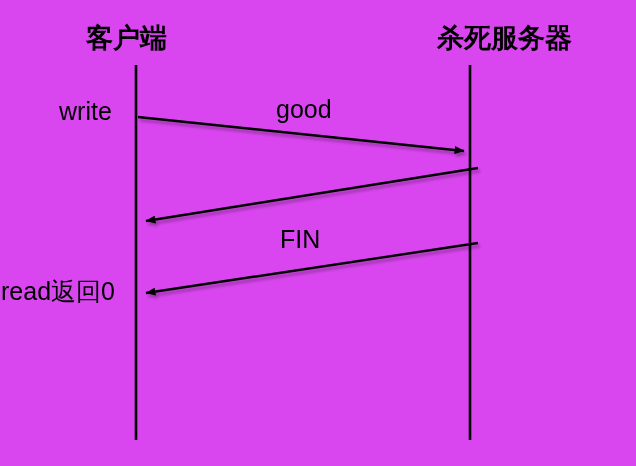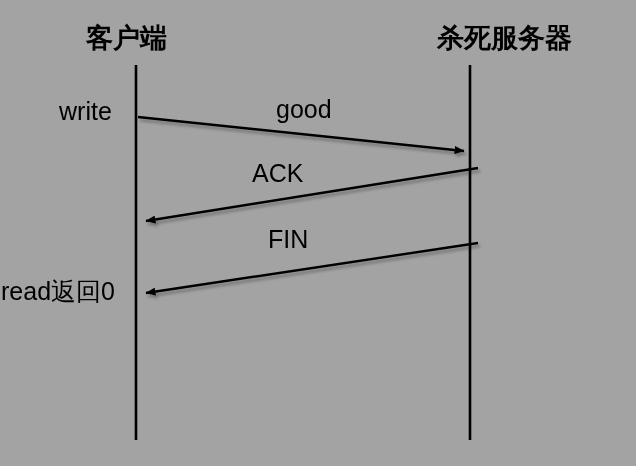--- a/index.html
+++ b/index.html
@@ -4,21 +4,21 @@
 <style>
   html, body {
     margin: 0;
     padding: 0;
     background: #ffffff;
   }
   #canvas {
     position: relative;
     width: 636px;
     height: 466px;
-    background: #a3a3a3;
+    background: #d946ef;
     overflow: hidden;
     font-family: "Liberation Sans", sans-serif;
   }
   #diagram-svg {
     position: absolute;
     left: 0;
     top: 0;
     width: 636px;
     height: 466px;
   }
@@ -40,21 +40,21 @@
   .side-label {
     font-family: "Liberation Sans", "DejaVu Sans", sans-serif;
     font-size: 25px;
   }
   .hdr-client  { left: 86px;  top: 24px; }
   .hdr-server  { left: 437px; top: 24px; }
   .lbl-write   { left: 59px;  top: 99px; }
   .lbl-good    { left: 276px; top: 97px; }
   .lbl-ack     { left: 252px; top: 161px; }
   .lbl-kill    { left: 477px; top: 196px; }
-  .lbl-fin     { left: 268px; top: 227px; }
+  .lbl-fin     { left: 280px; top: 227px; }
   .lbl-read    { left: 1px;   top: 279px; }
 </style>
 </head>
 <body>
 
 <div id="canvas">
 
   <svg id="diagram-svg" viewBox="0 0 636 466" xmlns="http://www.w3.org/2000/svg">
     <defs>
       <filter id="softshadow" x="-40%" y="-40%" width="200%" height="200%">
@@ -89,20 +89,19 @@
   </svg>
 
   <div class="lbl header-label hdr-client">客户端</div>
 
   <div class="lbl header-label hdr-server">杀死服务器</div>
 
   <div class="lbl msg-label lbl-write">write</div>
 
   <div class="lbl msg-label lbl-good">good</div>
 
-  <div class="lbl msg-label lbl-ack">ACK</div>
 
 
   <div class="lbl msg-label lbl-fin">FIN</div>
 
   <div class="lbl side-label lbl-read">read返回0</div>
 
 </div>
 
 </body></html>

